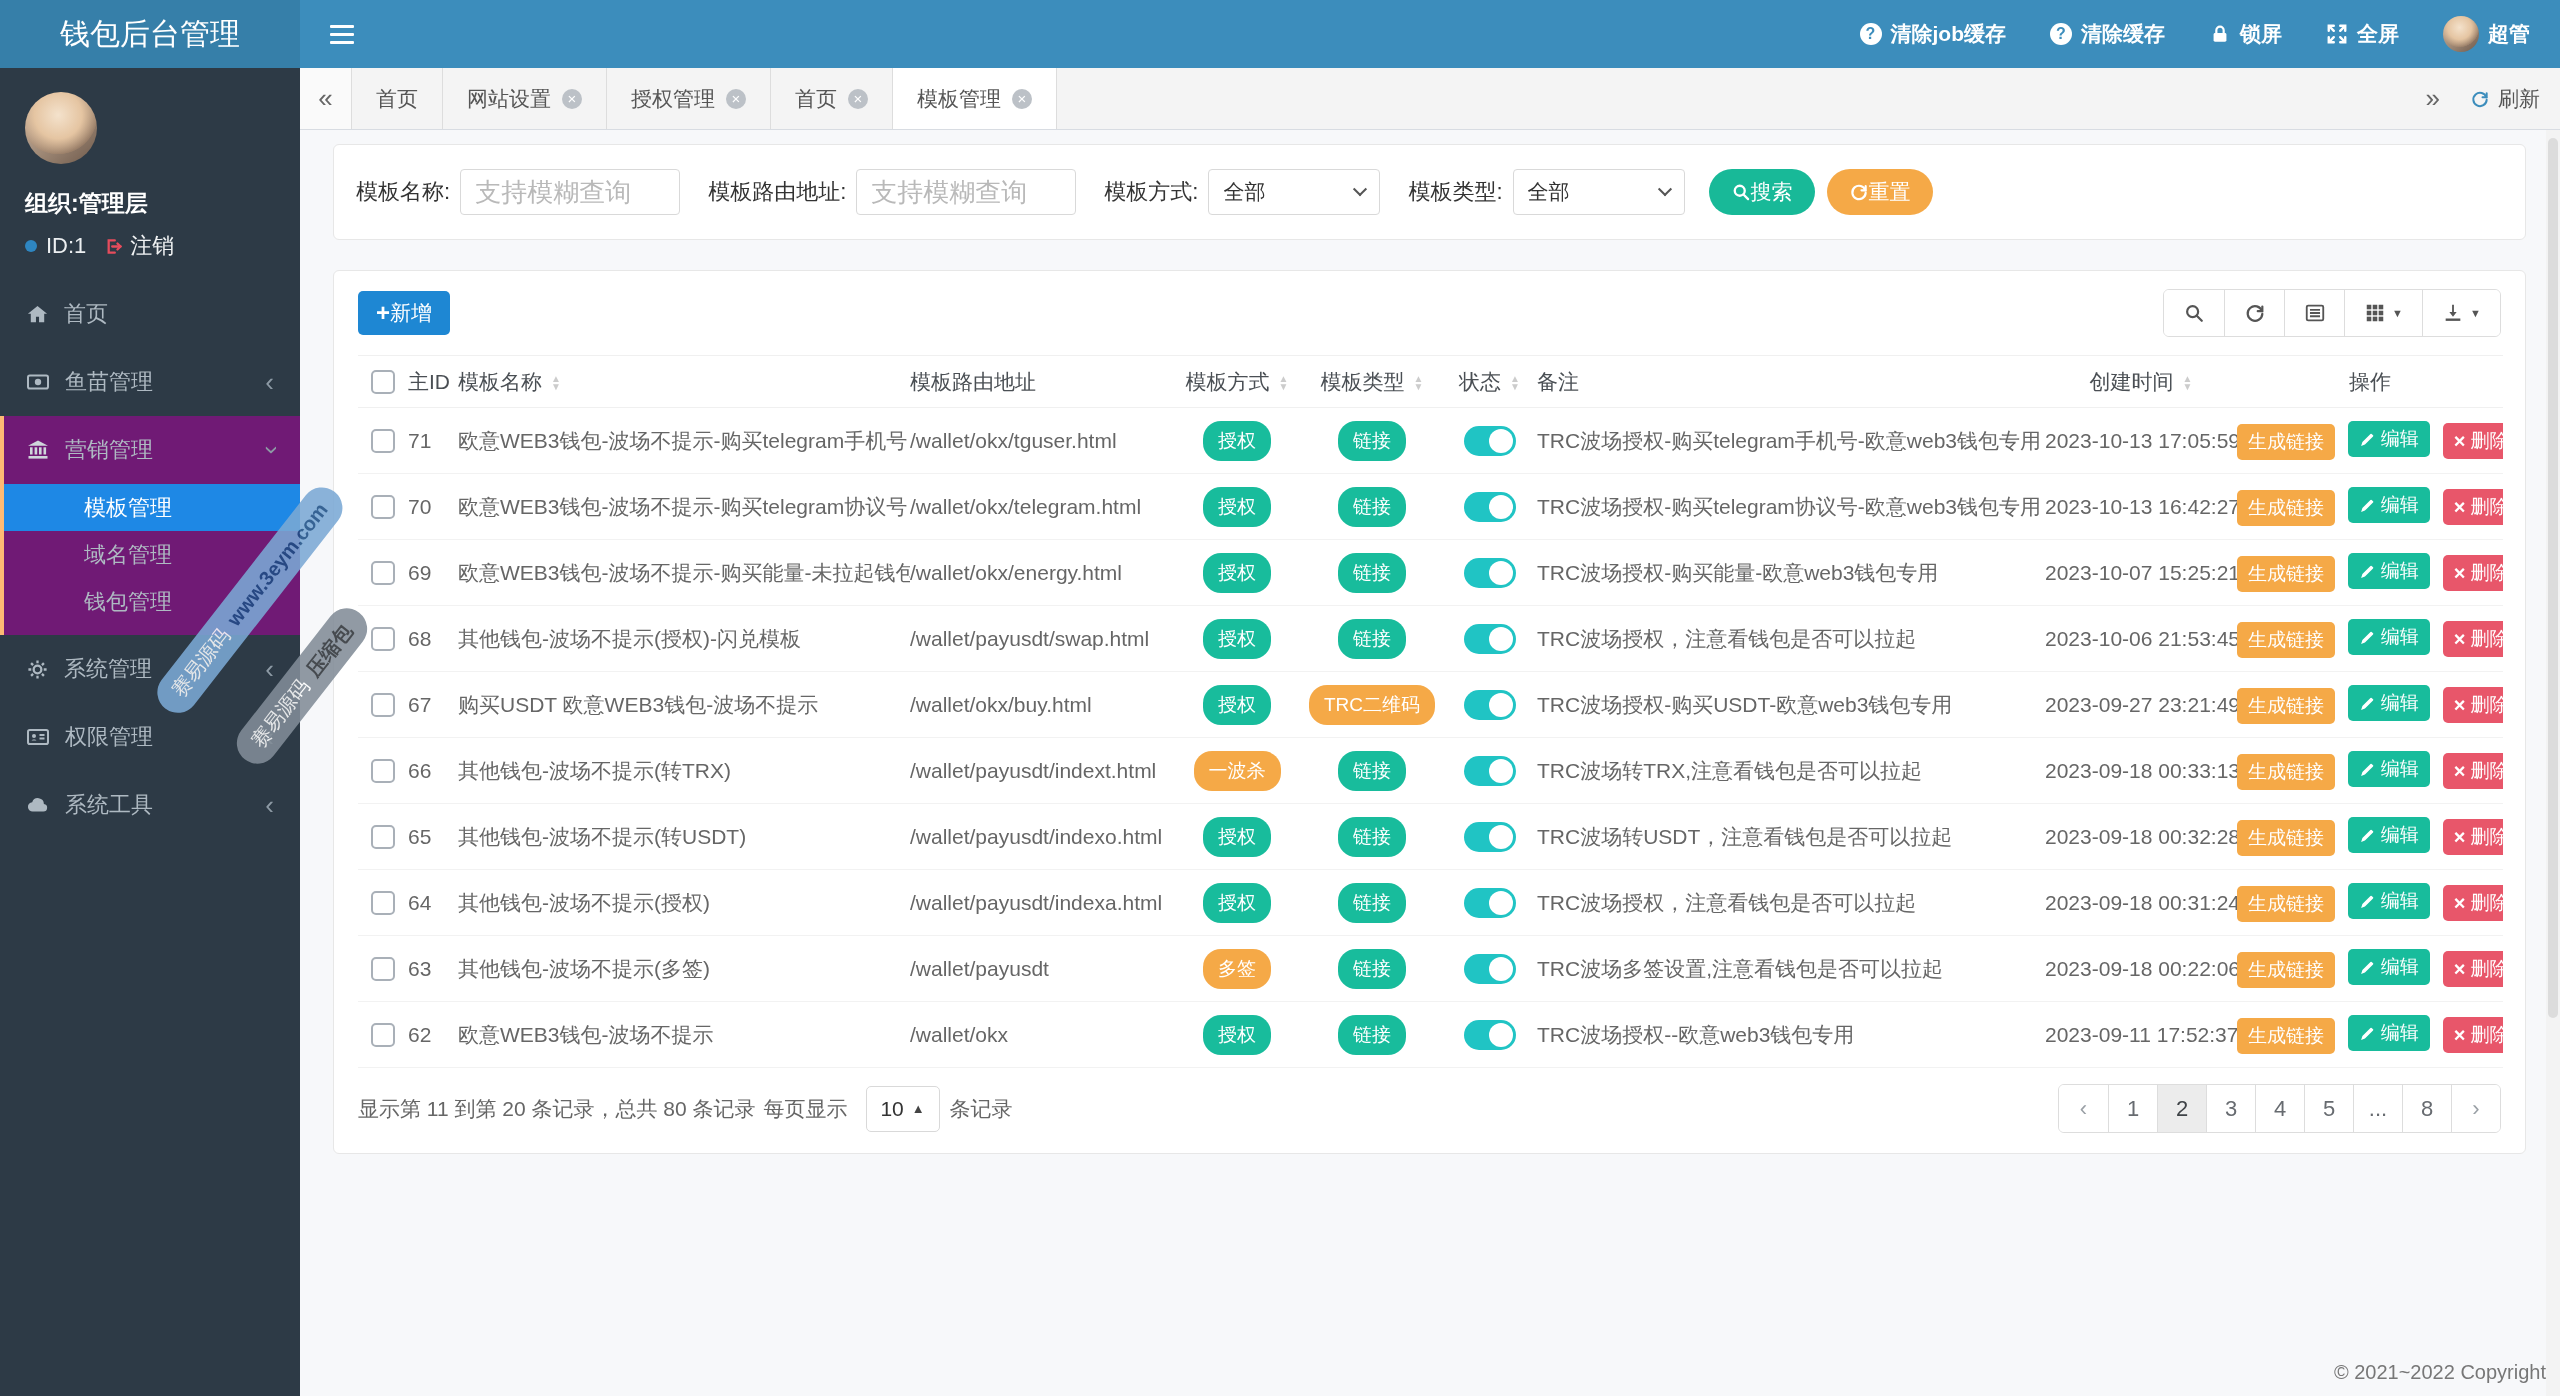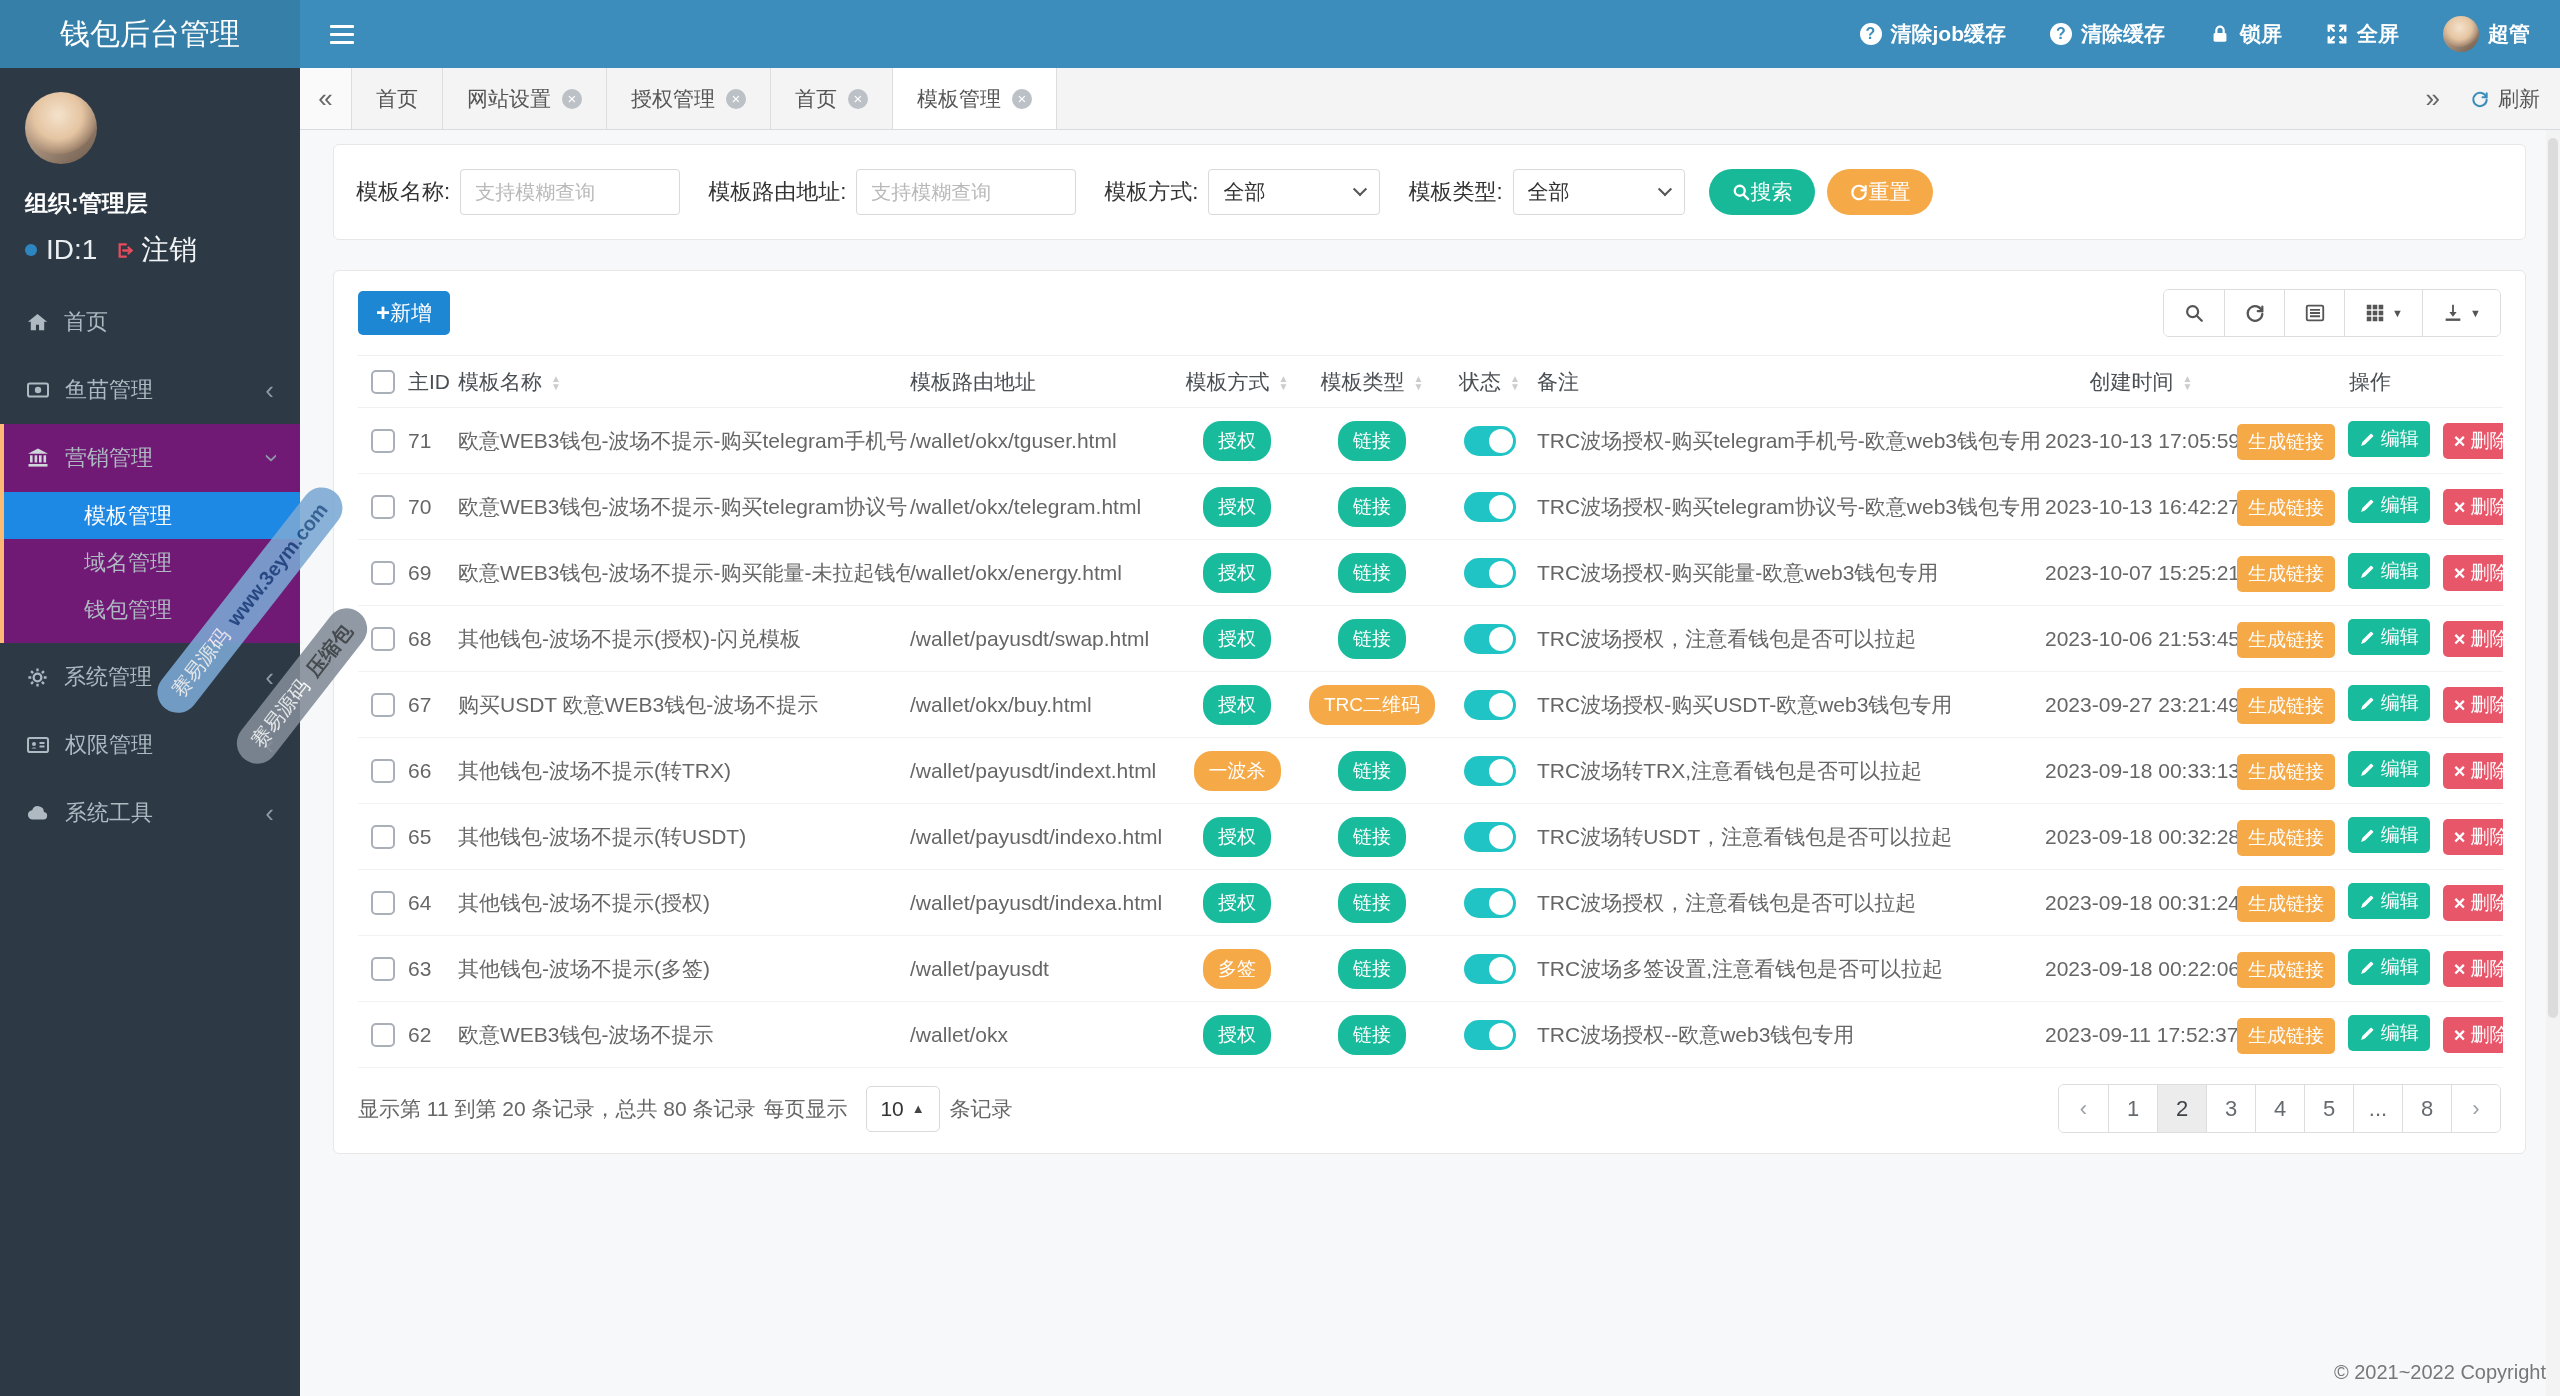--- a/index.html
+++ b/index.html
@@ -24,21 +24,21 @@
   .avatar.lg{width:72px;height:72px;}
 
   
   .layout{display:flex;height:1328px;position:relative;}
 
   
   .sidebar{width:300px;background:#2d3a46;color:#aeb9c2;flex:none;position:relative;z-index:3;}
   .user-panel{display:flex;gap:18px;padding:24px 0 0 25px;flex-direction:column;}
   .user-info{padding-top:6px;}
   .org{color:#fff;font-size:23px;font-weight:700;}
-  .user-line{margin-top:12px;display:flex;align-items:center;gap:9px;color:#eceff1;font-size:28px;}
+  .user-line{margin-top:12px;display:flex;align-items:center;gap:9px;color:#eceff1;font-size:22px;}
   .status-dot{width:12px;height:12px;border-radius:50%;background:#2e86c1;display:inline-block;}
   .logout{display:inline-flex;align-items:center;gap:6px;margin-left:8px;color:#f1f3f4;cursor:pointer;}
   .menu{margin-top:19px;font-size:22px;}
   .menu-item{height:68px;display:flex;align-items:center;gap:15px;padding:0 26px;cursor:pointer;}
   .menu-item svg{flex:none;}
   .chev{margin-left:auto;font-size:26px;color:#8d9aa5;line-height:1;}
   .chev.down{display:inline-block;transform:rotate(-90deg);}
   .menu-section.active{border-left:4px solid #fdba74;background:#701a75;}
   .menu-section.active .menu-item{padding-left:22px;}
   .submenu{padding-bottom:10px;}
@@ -63,21 +63,21 @@
   .tab-close{width:20px;height:20px;border-radius:50%;background:#bcc1c7;color:#fff;font-size:15px;line-height:1;display:inline-flex;align-items:center;justify-content:center;}
   .tab-right{margin-left:auto;display:flex;align-items:center;gap:30px;padding:0 20px;}
   .tab-right .arrow2{font-size:26px;color:#666;cursor:pointer;}
   .refresh-btn{display:inline-flex;align-items:center;gap:8px;color:#555;cursor:pointer;}
 
   .content{flex:1;padding:14px 34px 0 33px;position:relative;}
 
   
   .filter-box{background:#fff;border:1px solid #e7e7e7;border-radius:6px;height:96px;display:flex;align-items:center;padding:0 22px;font-size:22px;color:#333;}
   .filter-box label{flex:none;}
-  .f-input{width:220px;height:46px;border:1px solid #d9d9d9;border-radius:4px;margin-left:10px;padding:0 14px;font-size:20px;color:#333;font-family:inherit;outline:none;}
+  .f-input{width:220px;height:46px;border:1px solid #d9d9d9;border-radius:4px;margin-left:10px;padding:0 14px;font-size:26px;color:#333;font-family:inherit;outline:none;}
   .f-input::placeholder{color:#b9b9b9;}
   .ml{margin-left:28px;}
   .f-select{width:172px;height:46px;border:1px solid #d9d9d9;border-radius:4px;margin-left:10px;display:flex;align-items:center;padding:0 14px;font-size:21px;color:#333;cursor:pointer;}
   .sel-caret{margin-left:auto;width:10px;height:10px;border-right:2px solid #555;border-bottom:2px solid #555;transform:rotate(45deg) translate(-2px,-2px);}
   .btn{border:none;display:inline-flex;align-items:center;gap:0;color:#fff;font-size:21px;cursor:pointer;font-family:inherit;}
   .btn.pill{height:46px;border-radius:23px;padding:0 22px;}
   .btn.green{background:#18b998;margin-left:24px;}
   .btn.orange{background:#f5a947;margin-left:12px;}
 
   

